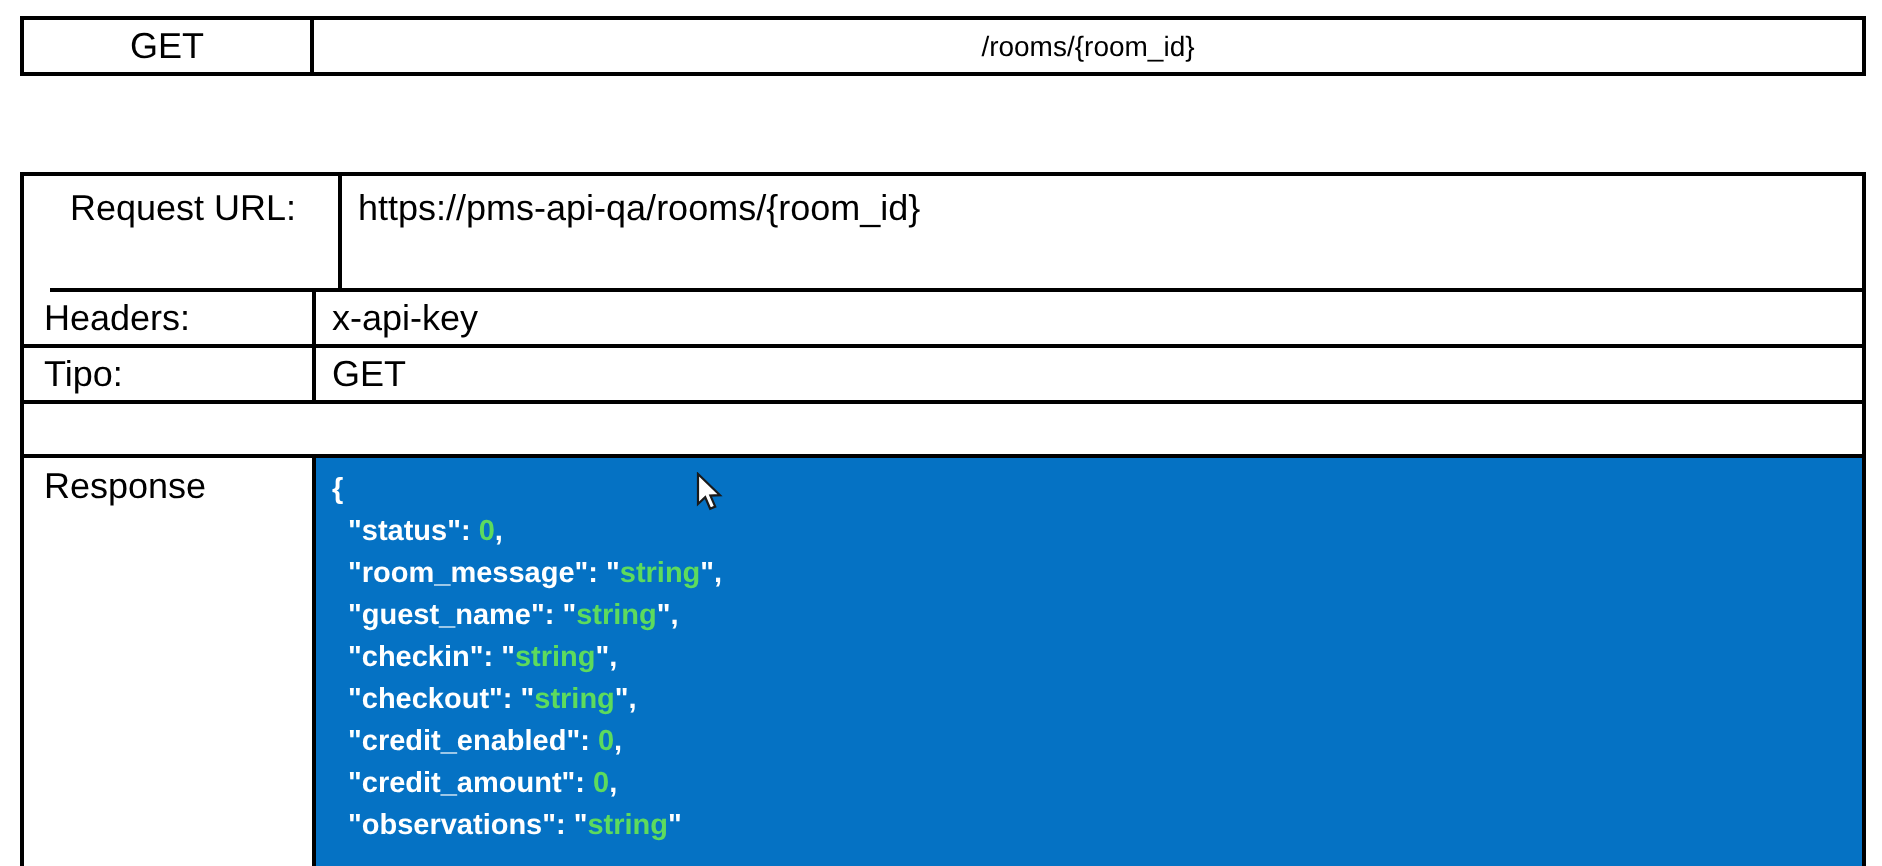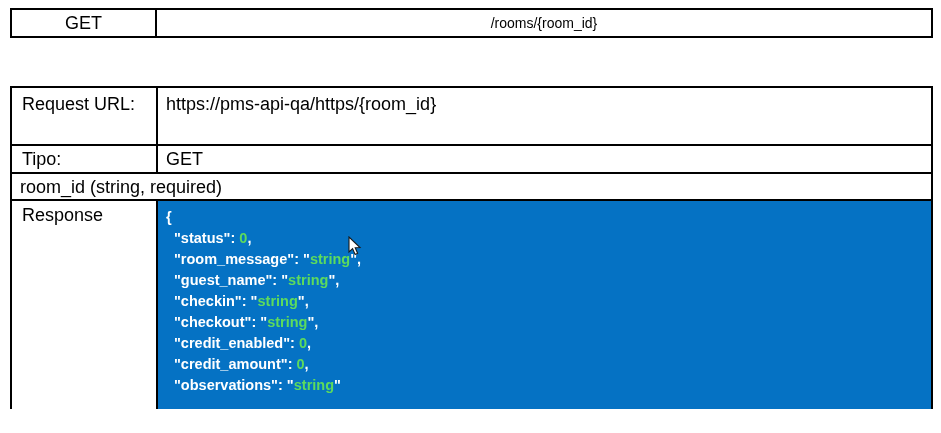--- a/index.html
+++ b/index.html
@@ -73,21 +73,21 @@
     background: #ffffff;
   }
   .dvalue {
     flex: 1;
     box-sizing: border-box;
     padding: 4px 0 4px 8px;
     font-size: 18px;
     line-height: 22px;
     background: #ffffff;
   }
-  .row-url   { height: 58px; }
+  .row-url   { height: 58px; margin-left: 13px; }
   .row-url .dlabel, .row-url .dvalue { padding-top: 5px; }
   .row-headers { height: 28px; }
   .row-tipo    { height: 28px; justify-content: flex-end; }
   .row-params  { height: 27px; }
   .row-headers .dlabel, .row-headers .dvalue,
   .row-tipo .dlabel, .row-tipo .dvalue,
   .row-params .dlabel, .row-params .dvalue { padding-top: 2px; padding-bottom: 2px; }
 
   
   .row-response { height: 208px; border-bottom: none; }
@@ -135,31 +135,34 @@
 
 <div class="endpoint-table">
   <div class="endpoint-method">GET</div>
   <div class="endpoint-path">/rooms/{room_id}</div>
 </div>
 
 <div class="detail-table">
 
   <div class="drow row-url">
     <div class="dlabel">Request URL:</div>
-    <div class="dvalue">https://pms-api-qa/https/{room_id}</div>
+    <div class="dvalue">https://pms-api-qa/rooms/{room_id}</div>
   </div>
 
+  <div class="drow row-headers">
+    <div class="dlabel">Headers:</div>
+    <div class="dvalue">x-api-key</div>
+  </div>
 
   <div class="drow row-tipo">
     <div class="dlabel">Tipo:</div>
     <div class="dvalue">GET</div>
   </div>
 
   <div class="drow row-params">
-    <div class="dvalue">room_id  (string, required)</div>
   </div>
 
   <div class="drow row-response">
     <div class="dlabel">Response</div>
     <div class="response-cell">
       <div class="json-box" id="json-box" style="background: rgb(5, 114, 196);">
           <div class="json-line brace">{</div>
           <div class="json-line prop"><span class="jpunc">"status": </span><span class="jnum" style="color: rgb(93, 219, 93);">0</span><span class="jpunc">,</span></div>
           <div class="json-line prop"><span class="jpunc">"room_message": </span><span class="jpunc">"</span><span class="jstr" style="color: rgb(93, 219, 93);">string</span><span class="jpunc">"</span><span class="jpunc">,</span></div>
           <div class="json-line prop"><span class="jpunc">"guest_name": </span><span class="jpunc">"</span><span class="jstr" style="color: rgb(93, 219, 93);">string</span><span class="jpunc">"</span><span class="jpunc">,</span></div>

